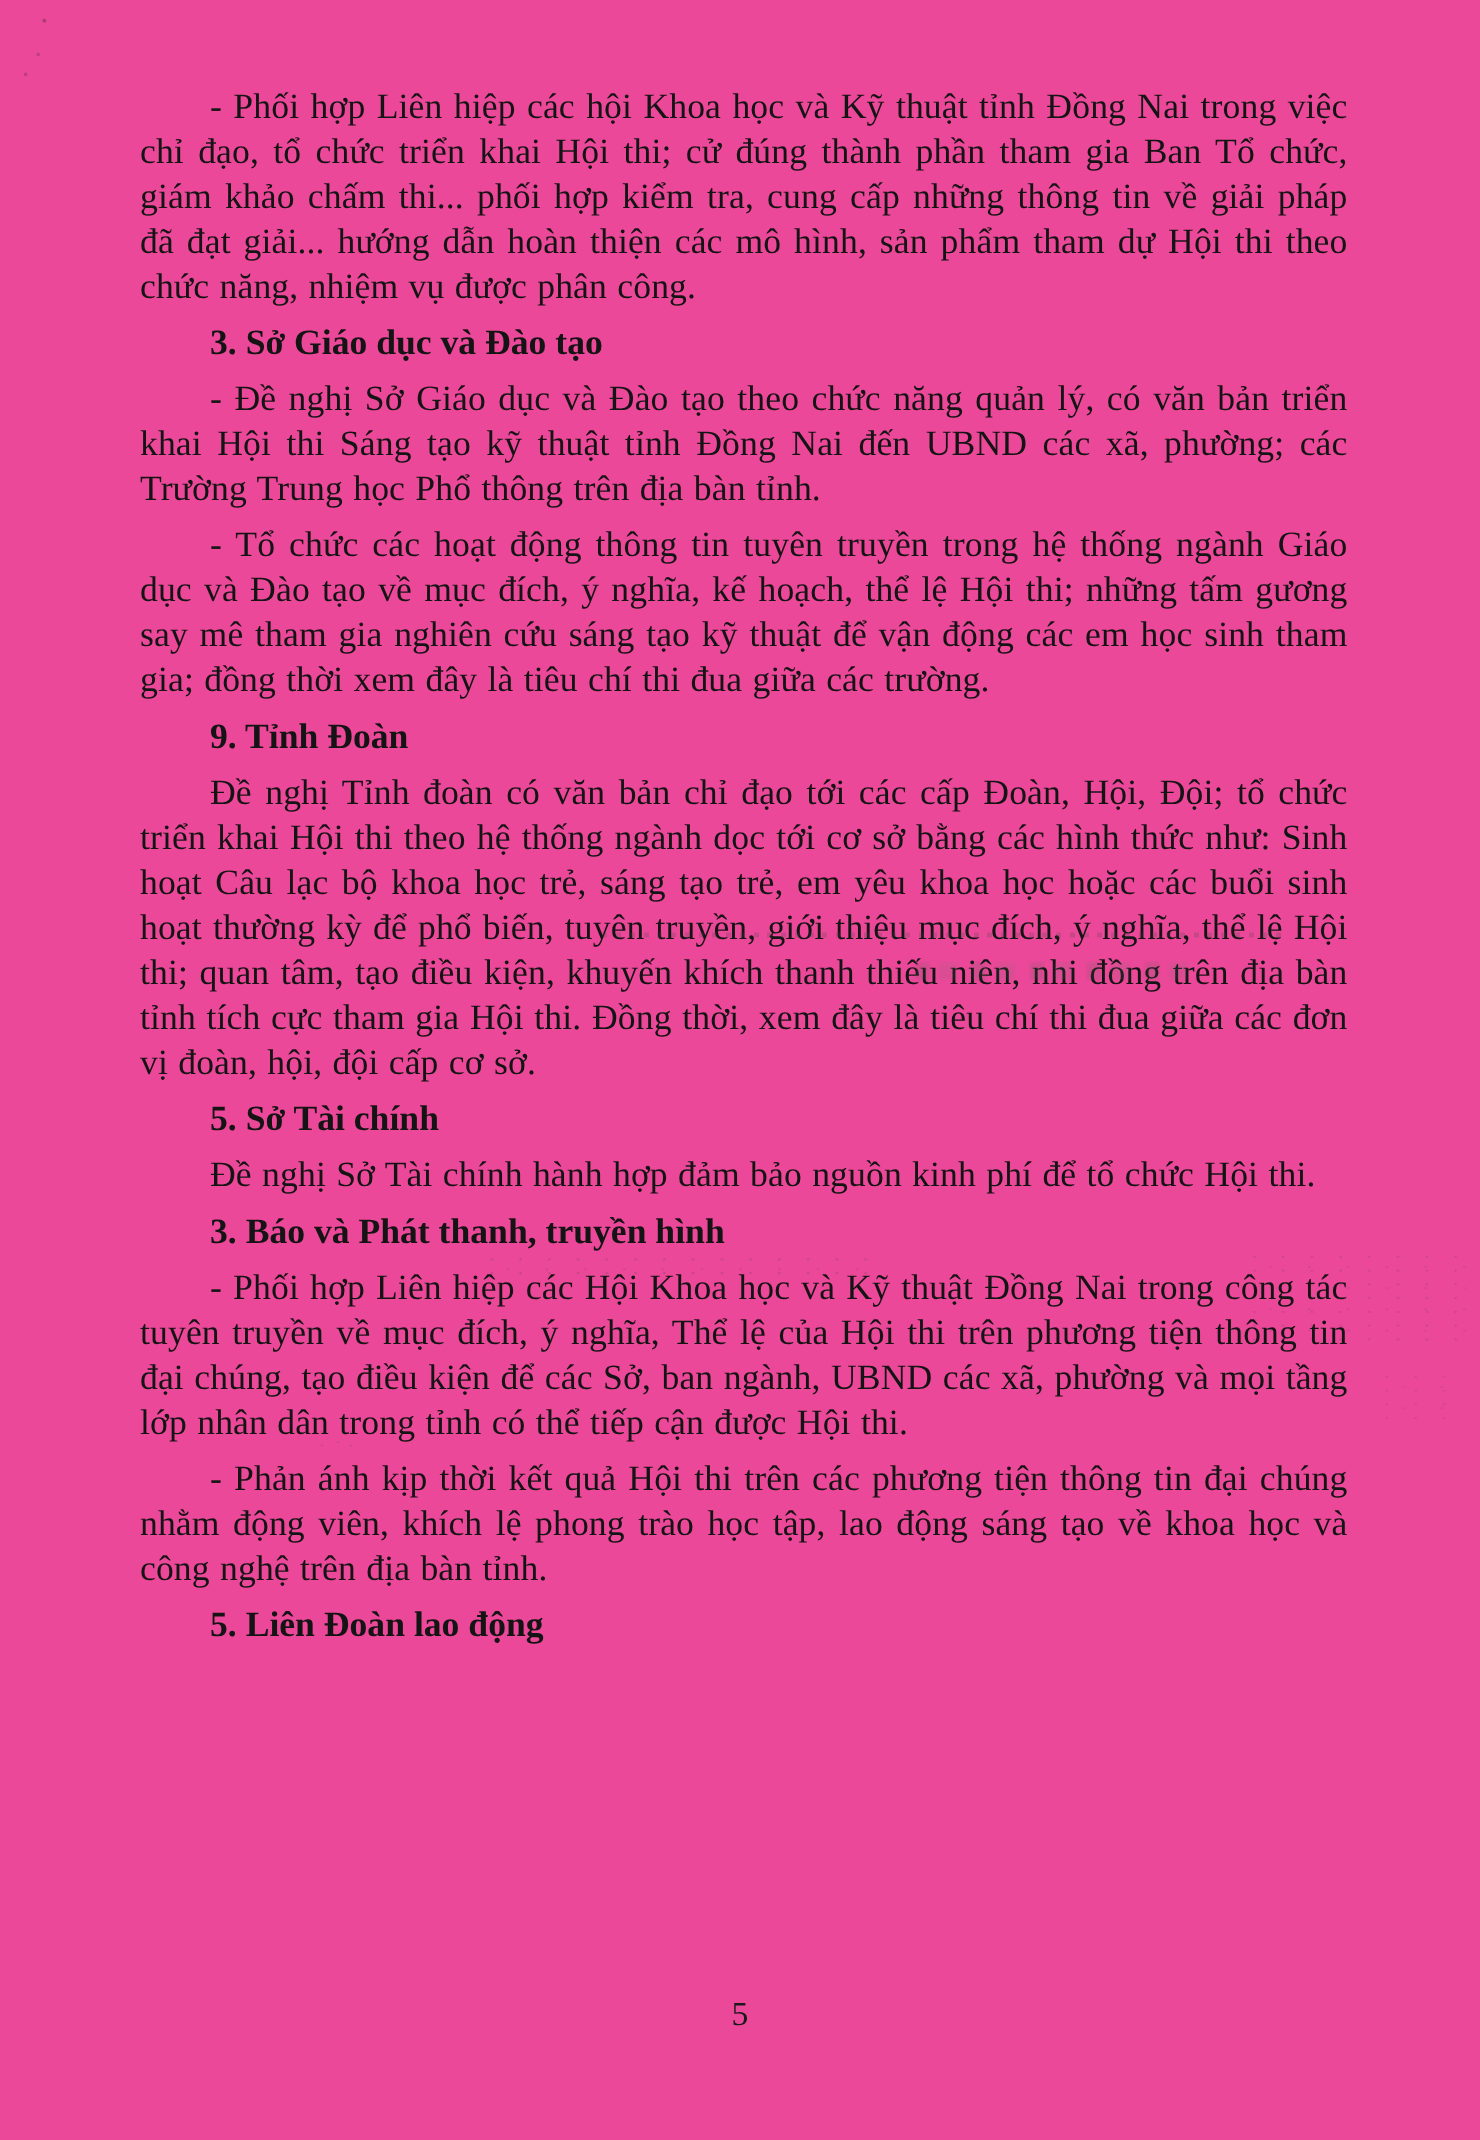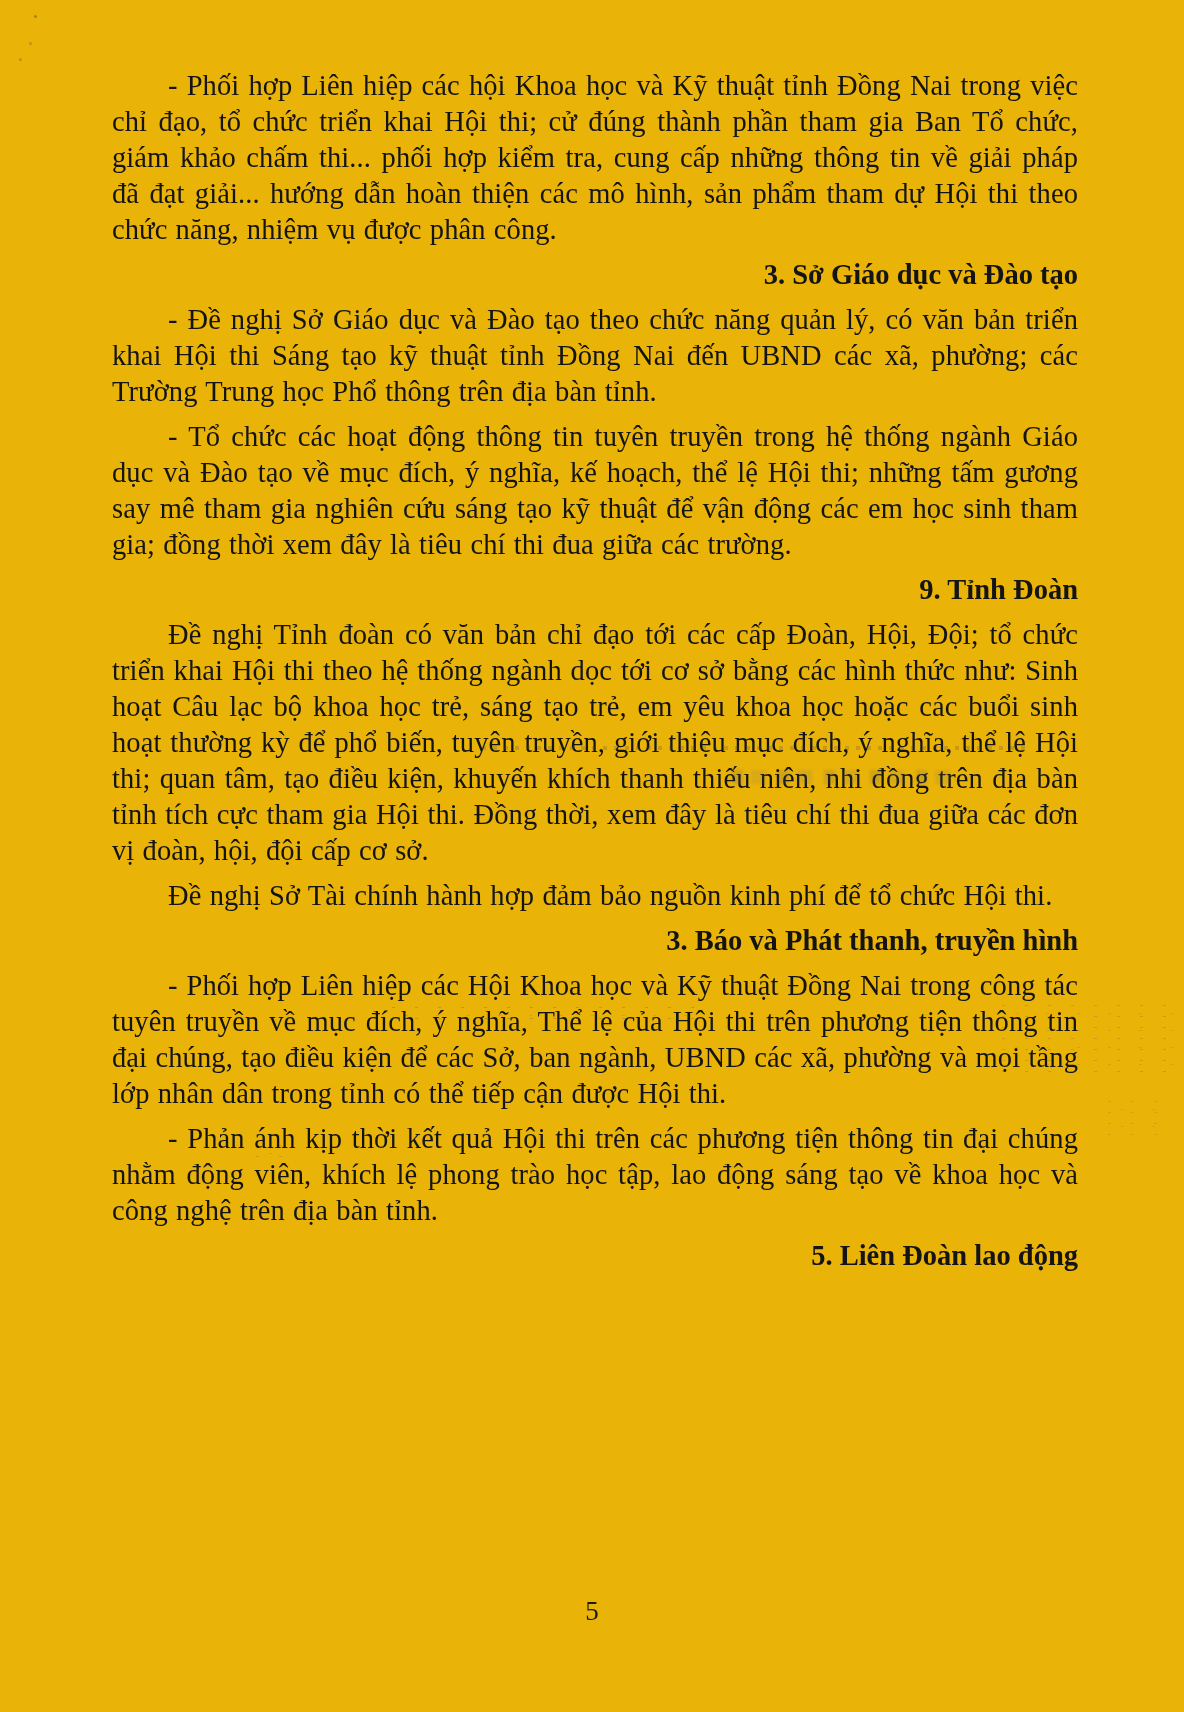--- a/index.html
+++ b/index.html
@@ -5,21 +5,21 @@
   html, body {
     margin: 0;
     padding: 0;
     background: #e8e8e8;
   }
   .page {
     position: relative;
     width: 1184px;
     height: 1712px;
     margin: 0 auto;
-    background: #eab308;
+    background: #ec4899;
     overflow: hidden;
     font-family: "Liberation Serif", "DejaVu Serif", serif;
     color: #141414;
   }
   .content {
     position: absolute;
     top: 68px;
     left: 112px;
     width: 966px;
   }
@@ -31,21 +31,20 @@
     margin: 0 0 9px 0;
     letter-spacing: 0.1px;
     word-spacing: 1px;
   }
   .heading {
     font-size: 28.5px;
     line-height: 36px;
     font-weight: bold;
     text-indent: 56px;
     margin: 5px 0 9px 0;
-    text-align: right;
   }
   .page-number {
     position: absolute;
     top: 1596px;
     left: 0;
     width: 100%;
     text-align: center;
     font-size: 27px;
     color: #1a1a1a;
   }
@@ -103,20 +102,21 @@
   <div class="speck" style="left:29px; top:42px; opacity:.6;"></div>
   <div class="speck" style="left:19px; top:58px; opacity:.7;"></div>
 
   <div class="content">
     <p class="para">- Phối hợp Liên hiệp các hội Khoa học và Kỹ thuật tỉnh Đồng Nai trong việc chỉ đạo, tổ chức triển khai Hội thi; cử đúng thành phần tham gia Ban Tổ chức, giám khảo chấm thi... phối hợp kiểm tra, cung cấp những thông tin về giải pháp đã đạt giải... hướng dẫn hoàn thiện các mô hình, sản phẩm tham dự Hội thi theo chức năng, nhiệm vụ được phân công.</p>
     <h3 class="heading">3. Sở Giáo dục và Đào tạo</h3>
     <p class="para">- Đề nghị Sở Giáo dục và Đào tạo theo chức năng quản lý, có văn bản triển khai Hội thi Sáng tạo kỹ thuật tỉnh Đồng Nai đến UBND các xã, phường; các Trường Trung học Phổ thông trên địa bàn tỉnh.</p>
     <p class="para">- Tổ chức các hoạt động thông tin tuyên truyền trong hệ thống ngành Giáo dục và Đào tạo về mục đích, ý nghĩa, kế hoạch, thể lệ Hội thi; những tấm gương say mê tham gia nghiên cứu sáng tạo kỹ thuật để vận động các em học sinh tham gia; đồng thời xem đây là tiêu chí thi đua giữa các trường.</p>
     <h3 class="heading">9. Tỉnh Đoàn</h3>
     <p class="para">Đề nghị Tỉnh đoàn có văn bản chỉ đạo tới các cấp Đoàn, Hội, Đội; tổ chức triển khai Hội thi theo hệ thống ngành dọc tới cơ sở bằng các hình thức như: Sinh hoạt Câu lạc bộ khoa học trẻ, sáng tạo trẻ, em yêu khoa học hoặc các buổi sinh hoạt thường kỳ để phổ biến, tuyên truyền, giới thiệu mục đích, ý nghĩa, thể lệ Hội thi; quan tâm, tạo điều kiện, khuyến khích thanh thiếu niên, nhi đồng trên địa bàn tỉnh tích cực tham gia Hội thi. Đồng thời, xem đây là tiêu chí thi đua giữa các đơn vị đoàn, hội, đội cấp cơ sở.</p>
+    <h3 class="heading">5. Sở Tài chính</h3>
     <p class="para">Đề nghị Sở Tài chính hành hợp đảm bảo nguồn kinh phí để tổ chức Hội thi.</p>
     <h3 class="heading">3. Báo và Phát thanh, truyền hình</h3>
     <p class="para">- Phối hợp Liên hiệp các Hội Khoa học và Kỹ thuật Đồng Nai trong công tác tuyên truyền về mục đích, ý nghĩa, Thể lệ của Hội thi trên phương tiện thông tin đại chúng, tạo điều kiện để các Sở, ban ngành, UBND các xã, phường và mọi tầng lớp nhân dân trong tỉnh có thể tiếp cận được Hội thi.</p>
     <p class="para">- Phản ánh kịp thời kết quả Hội thi trên các phương tiện thông tin đại chúng nhằm động viên, khích lệ phong trào học tập, lao động sáng tạo về khoa học và công nghệ trên địa bàn tỉnh.</p>
     <h3 class="heading">5. Liên Đoàn lao động</h3>
   </div>
 
   <div class="dotted-streak"></div>
   <div class="bleed-smudge"></div>
   <div class="speckle-field field-b"></div>

